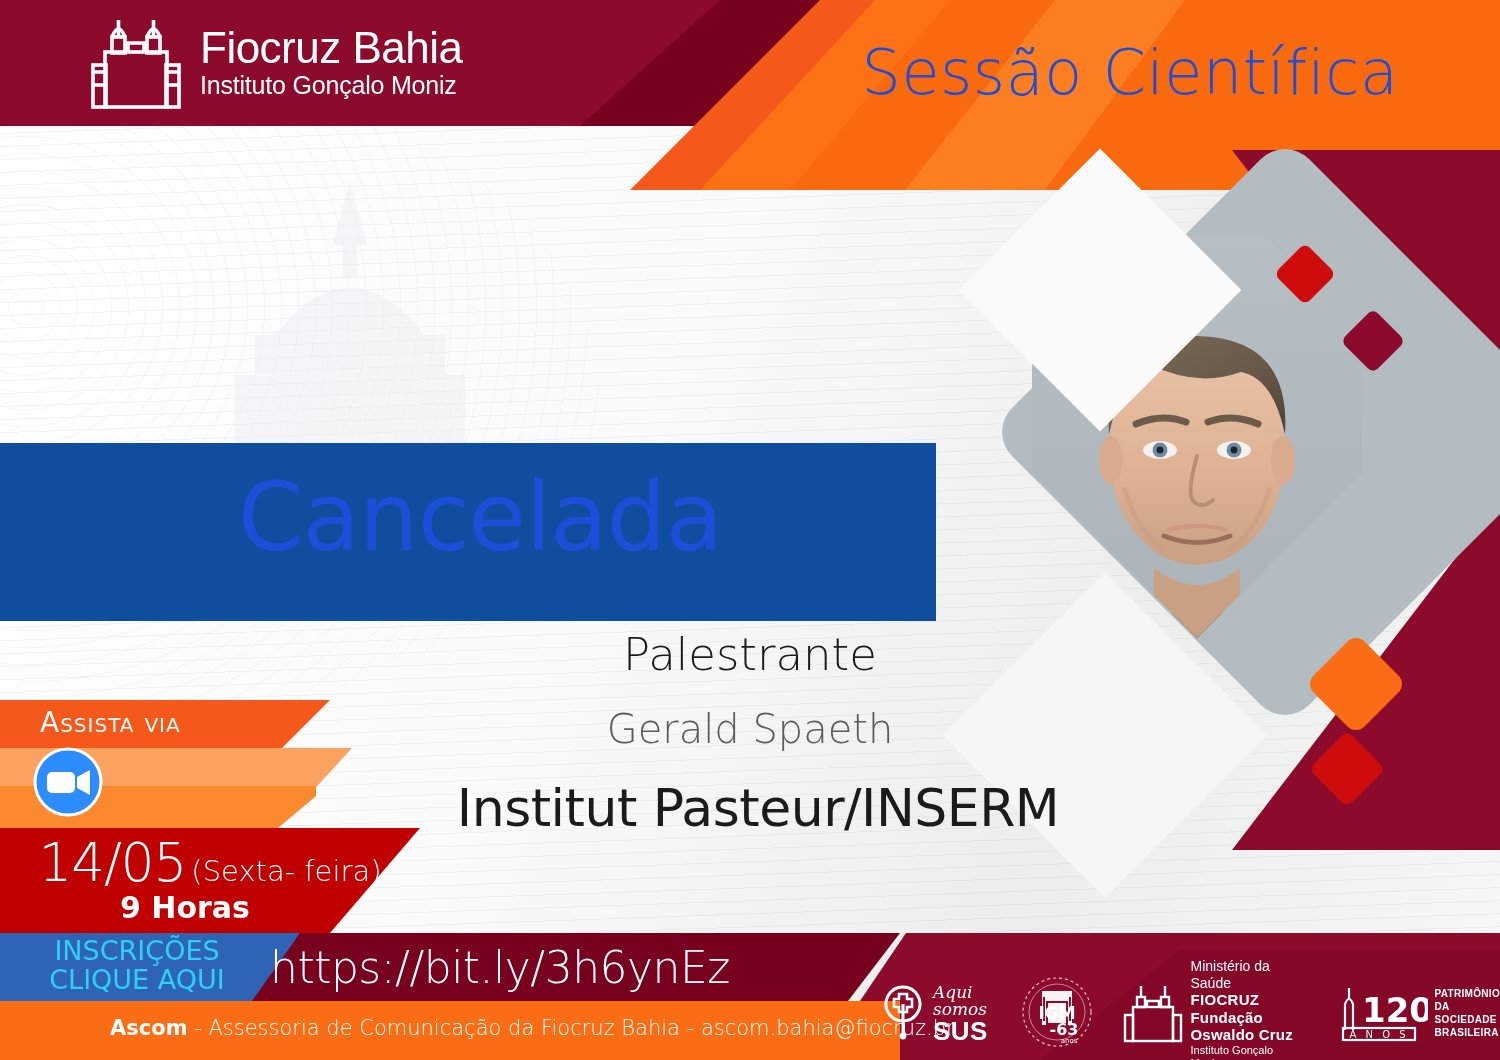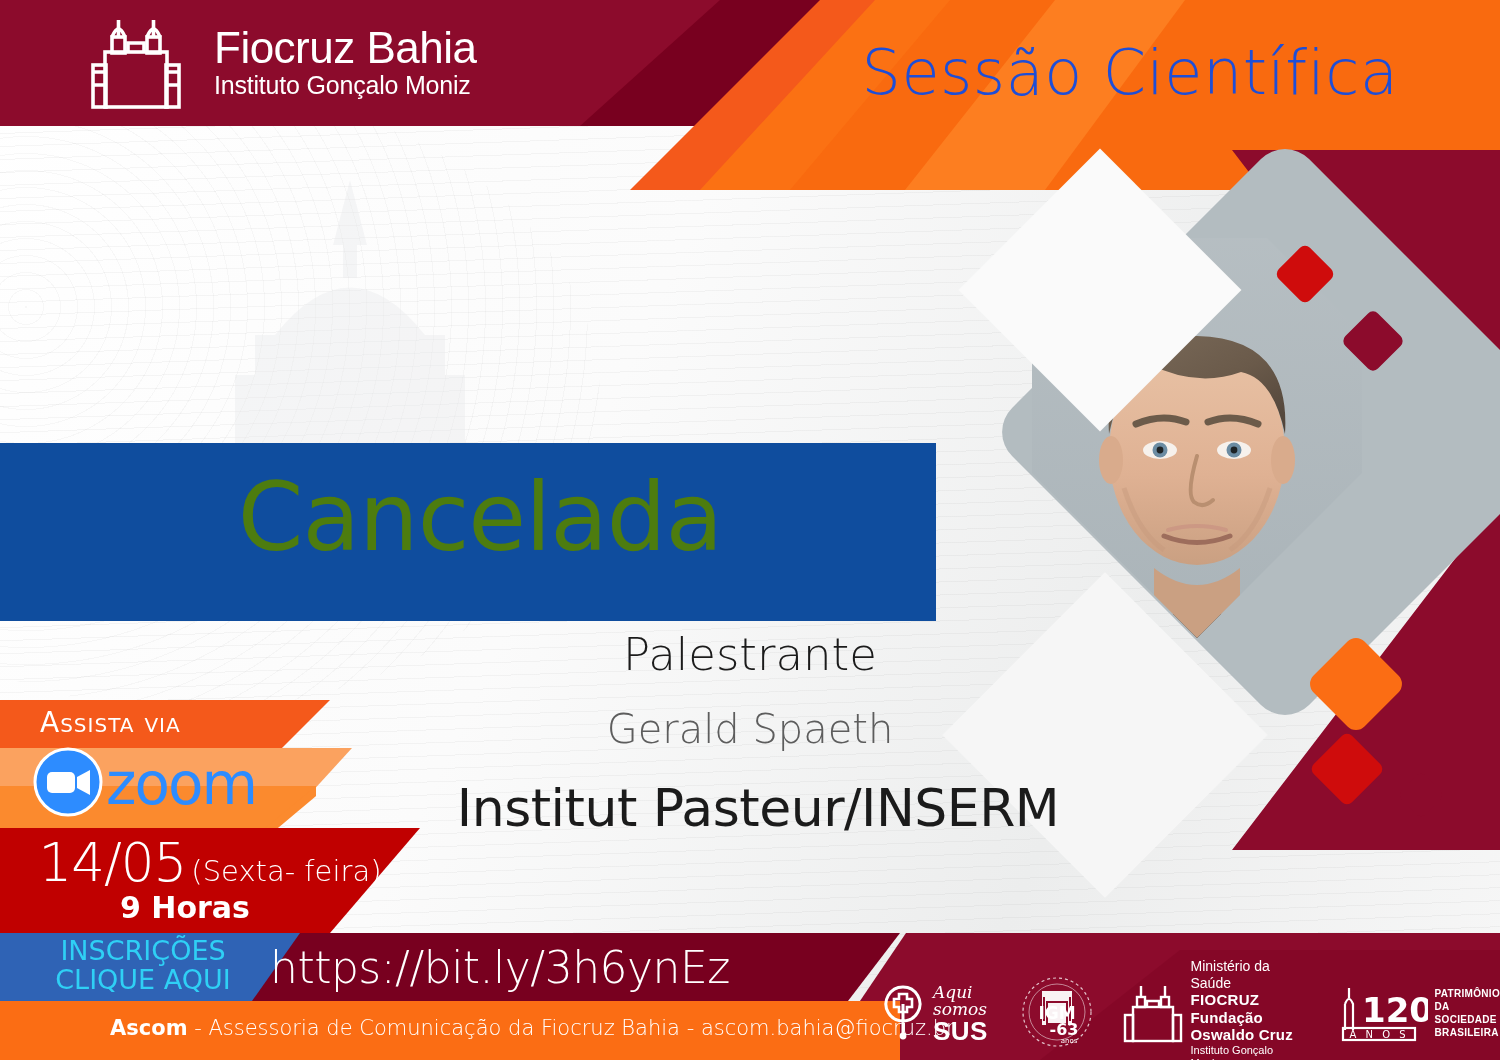--- a/index.html
+++ b/index.html
@@ -32,40 +32,40 @@
     clip-path:polygon(190px 0,880px 0,880px 190px,0 190px);}
   .hdr-or2{position:absolute;left:700px;top:0;width:810px;height:190px;background:#fb7113;
     clip-path:polygon(175px 0,810px 0,810px 190px,0 190px);}
   .hdr-or3{position:absolute;left:790px;top:0;width:720px;height:190px;background:#f96a0f;
     clip-path:polygon(160px 0,720px 0,720px 190px,0 190px);}
   .hdr-or4{position:absolute;left:905px;top:0;width:600px;height:190px;background:#fd7e20;
     clip-path:polygon(150px 0,600px 0,600px 190px,0 190px);}
   .hdr-or5{position:absolute;left:1045px;top:0;width:460px;height:190px;background:#f96a0f;
     clip-path:polygon(140px 0,460px 0,460px 190px,0 190px);}
 
-  .logo-wrap{position:absolute;left:88px;top:10px;display:flex;align-items:center;gap:28px;}
+  .logo-wrap{position:absolute;left:88px;top:10px;display:flex;align-items:center;gap:14px;}
   .logo-text{color:#fff;line-height:1;}
   .logo-t1{font-size:44px;font-weight:400;letter-spacing:-0.5px;}
   .logo-t2{font-size:25px;font-weight:300;letter-spacing:-0.2px;margin-top:3px;}
 
   .sess-title{position:absolute;left:800px;top:36px;width:660px;color:#1d4ed8;
     font-size:62px;font-weight:300;letter-spacing:0.5px;text-align:center;
     font-family:"DejaVu Sans", sans-serif;}
 
   
   .maintitle{position:absolute;left:10px;top:200px;width:1035px;
     text-align:center;color:#111a3c;font-size:66px;line-height:1.08;
     font-weight:700;letter-spacing:-1px;
     text-shadow:2px 3px 4px rgba(120,120,130,.55);}
   .maintitle .ln{display:block;}
 
   
   .cancel-band{position:absolute;left:0;top:443px;width:936px;height:178px;background:#0f4d9e;}
   .cancel-text{position:absolute;left:0;top:463px;width:936px;text-align:center;
-    color:#4d7c0f;font-size:94px;font-weight:400;letter-spacing:-1px;
+    color:#1d4ed8;font-size:94px;font-weight:400;letter-spacing:-1px;
     font-family:"DejaVu Sans", sans-serif;padding-left:24px;}
 
   
   .sp-role{position:absolute;left:400px;top:628px;width:700px;text-align:center;
     color:#1b1b1b;font-size:45px;font-weight:300;font-family:"DejaVu Sans",sans-serif;}
   .sp-name{position:absolute;left:400px;top:706px;width:700px;text-align:center;
     color:#5d5d5d;font-size:40px;font-weight:300;font-family:"DejaVu Sans",sans-serif;}
   .sp-aff{position:absolute;left:388px;top:778px;width:740px;text-align:center;
     color:#1b1b1b;font-size:52px;font-weight:400;letter-spacing:-.5px;
     font-family:"DejaVu Sans",sans-serif;}
@@ -113,21 +113,21 @@
   .date-big{font-size:53px;font-weight:300;letter-spacing:-1px;}
   .date-small{font-size:29px;font-weight:300;}
   .date-hour{position:absolute;left:0;top:890px;width:370px;text-align:center;color:#fff;
     font-size:30px;font-weight:700;font-family:"DejaVu Sans",sans-serif;}
 
   
   .url-band{position:absolute;left:0;top:933px;width:900px;height:68px;background:#78001f;
     clip-path:polygon(0 0,900px 0,848px 68px,0 68px);}
   .insc-band{position:absolute;left:0;top:933px;width:300px;height:68px;background:#2f63b5;
     clip-path:polygon(0 0,300px 0,252px 68px,0 68px);}
-  .insc-txt{position:absolute;left:28px;top:936px;width:230px;text-align:center;
+  .insc-txt{position:absolute;left:22px;top:936px;width:230px;text-align:center;
     color:#2fd0f5;font-size:27px;font-weight:400;line-height:1.08;
     font-family:"DejaVu Sans",sans-serif;}
   .url-txt{position:absolute;left:270px;top:942px;width:500px;color:#fff;font-size:44px;
     font-weight:300;letter-spacing:-.5px;font-family:"DejaVu Sans",sans-serif;}
 
   
   .foot-or{position:absolute;left:0;top:1001px;width:900px;height:59px;background:#fb6d14;}
   .foot-dr{position:absolute;left:820px;top:933px;width:680px;height:127px;background:#8c0b2c;
     clip-path:polygon(86px 0,680px 0,680px 127px,0 127px);}
   .foot-dr2{position:absolute;left:860px;top:950px;width:640px;height:110px;background:#78001f;
@@ -287,21 +287,20 @@
   <div class="assista">Assista via</div>
   <div class="zoomlogo">
     <span>
       <svg width="72" height="72" viewBox="0 0 72 72">
         <circle cx="36" cy="36" r="33" fill="#2D8CFF"></circle>
         <circle cx="36" cy="36" r="33" fill="none" stroke="#ffffff" stroke-width="3"></circle>
         <rect x="15" y="26" width="28" height="21" rx="5" fill="#fff"></rect>
         <path d="M45 31 L58 24 L58 49 L45 42 Z" fill="#fff"></path>
       </svg>
     </span>
-    <span class="zoom-word">zoom</span>
   </div>
 
   <div class="date-band"></div>
   <div class="date-row">
     <span class="date-big">14/05</span>
     <span class="date-small">(Sexta- feira)</span>
   </div>
   <div class="date-hour">9 Horas</div>
 
   <div class="url-band"></div>

